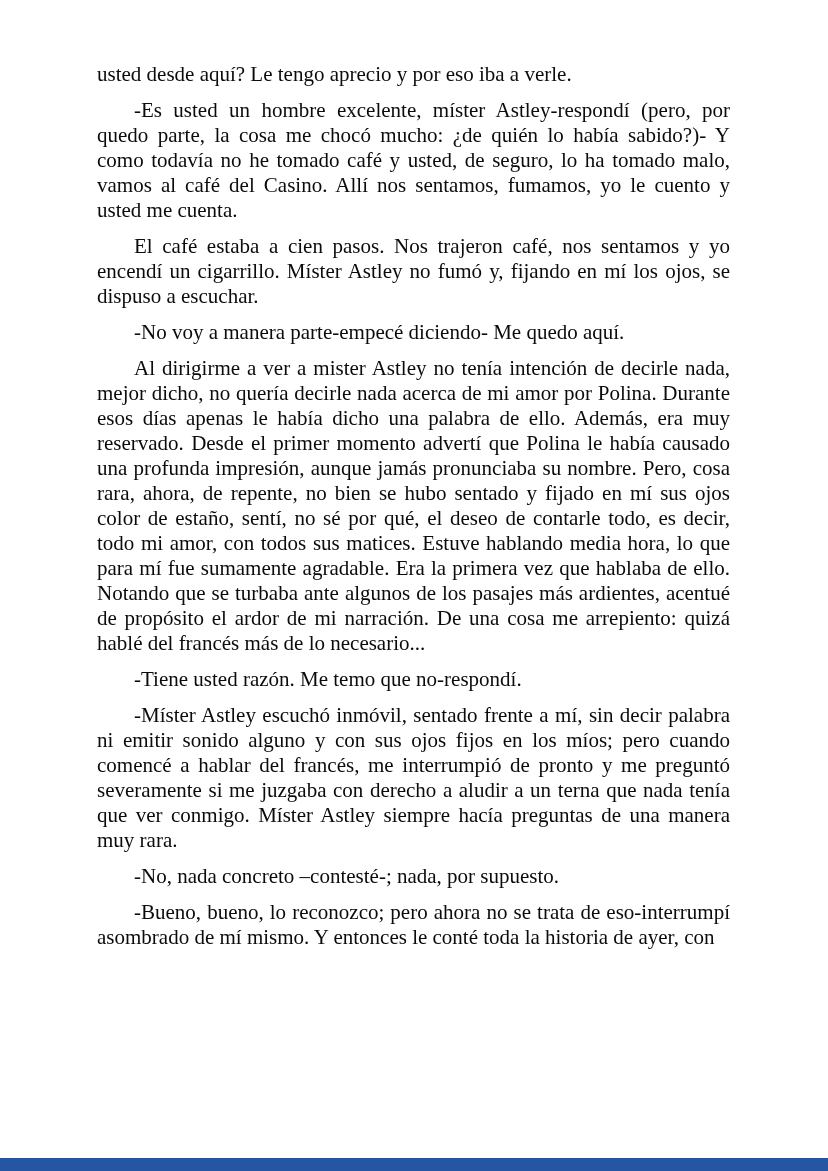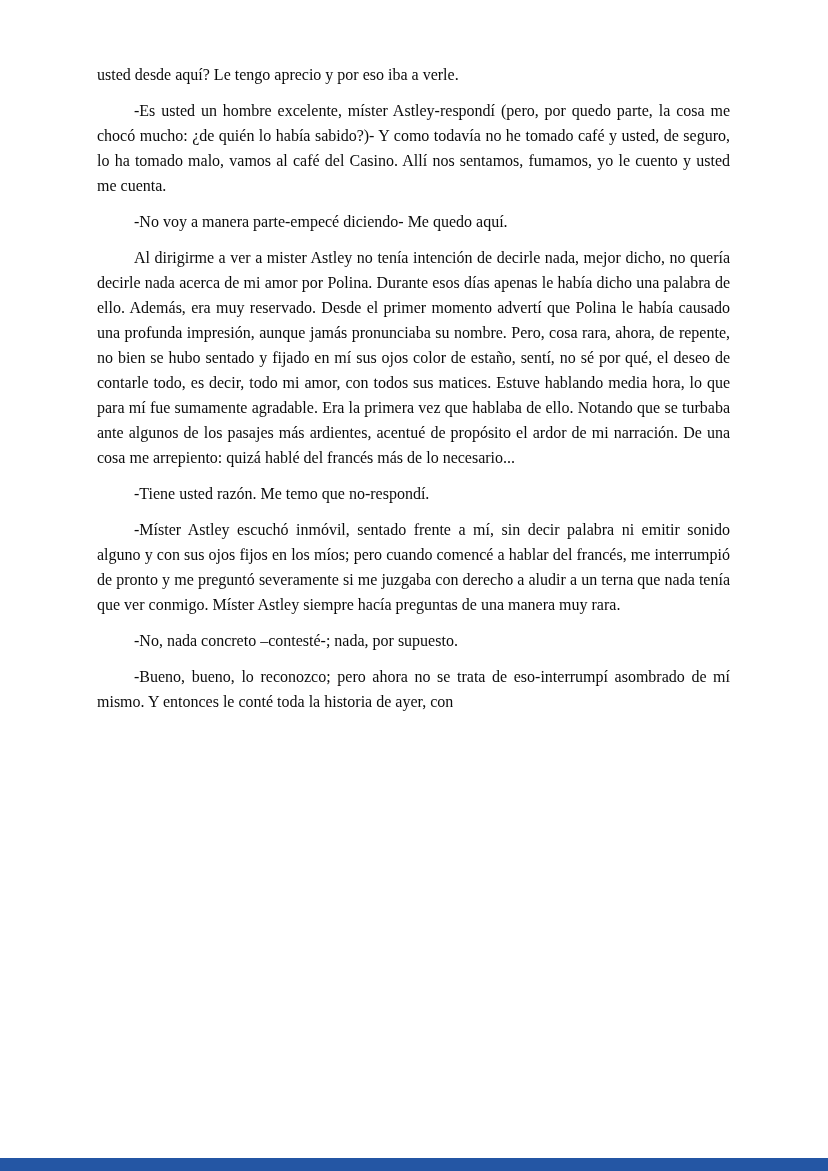--- a/index.html
+++ b/index.html
@@ -10,21 +10,21 @@
     background: #ffffff;
     font-family: "Liberation Serif", "DejaVu Serif", serif;
     position: relative;
     overflow: hidden;
   }
   .page {
     padding: 62px 98px 0 97px;
   }
   p.para {
     margin: 0 0 11px 0;
-    font-size: 16px;
+    font-size: 21px;
     line-height: 25px;
     text-align: justify;
     color: #0b0b0b;
   }
   p.para.indent {
     text-indent: 37px;
   }
   .bottom-bar {
     position: absolute;
     left: 0;
@@ -33,20 +33,21 @@
     height: 13px;
   }
 </style>
 </head>
 <body style="background: rgb(255, 255, 255);">
 
 <div class="page">
   <div id="paragraphs">
       <p class="para">usted desde aquí? Le tengo aprecio y por eso iba a verle.</p>
       <p class="para indent">-Es usted un hombre excelente, míster Astley-respondí (pero, por quedo parte, la cosa me chocó mucho: ¿de quién lo había sabido?)- Y como todavía no he tomado café y usted, de seguro, lo ha tomado malo, vamos al café del Casino. Allí nos sentamos, fumamos, yo le cuento y usted me cuenta.</p>
+      <p class="para indent">El café estaba a cien pasos. Nos trajeron café, nos sentamos y yo encendí un cigarrillo. Míster Astley no fumó y, fijando en mí los ojos, se dispuso a escuchar.</p>
       <p class="para indent">-No voy a manera parte-empecé diciendo- Me quedo aquí.</p>
       <p class="para indent">Al dirigirme a ver a mister Astley no tenía intención de decirle nada, mejor dicho, no quería decirle nada acerca de mi amor por Polina. Durante esos días apenas le había dicho una palabra de ello. Además, era muy reservado. Desde el primer momento advertí que Polina le había causado una profunda impresión, aunque jamás pronunciaba su nombre. Pero, cosa rara, ahora, de repente, no bien se hubo sentado y fijado en mí sus ojos color de estaño, sentí, no sé por qué, el deseo de contarle todo, es decir, todo mi amor, con todos sus matices. Estuve hablando media hora, lo que para mí fue sumamente agradable. Era la primera vez que hablaba de ello. Notando que se turbaba ante algunos de los pasajes más ardientes, acentué de propósito el ardor de mi narración. De una cosa me arrepiento: quizá hablé del francés más de lo necesario...</p>
       <p class="para indent">-Tiene usted razón. Me temo que no-respondí.</p>
       <p class="para indent">-Míster Astley escuchó inmóvil, sentado frente a mí, sin decir palabra ni emitir sonido alguno y con sus ojos fijos en los míos; pero cuando comencé a hablar del francés, me interrumpió de pronto y me preguntó severamente si me juzgaba con derecho a aludir a un terna que nada tenía que ver conmigo. Míster Astley siempre hacía preguntas de una manera muy rara.</p>
       <p class="para indent">-No, nada concreto –contesté-; nada, por supuesto.</p>
       <p class="para indent">-Bueno, bueno, lo reconozco; pero ahora no se trata de eso-interrumpí asombrado de mí mismo. Y entonces le conté toda la historia de ayer, con</p>
     </div>
 </div>
 
 <div class="bottom-bar" style="background: rgb(36, 86, 164);"></div>

